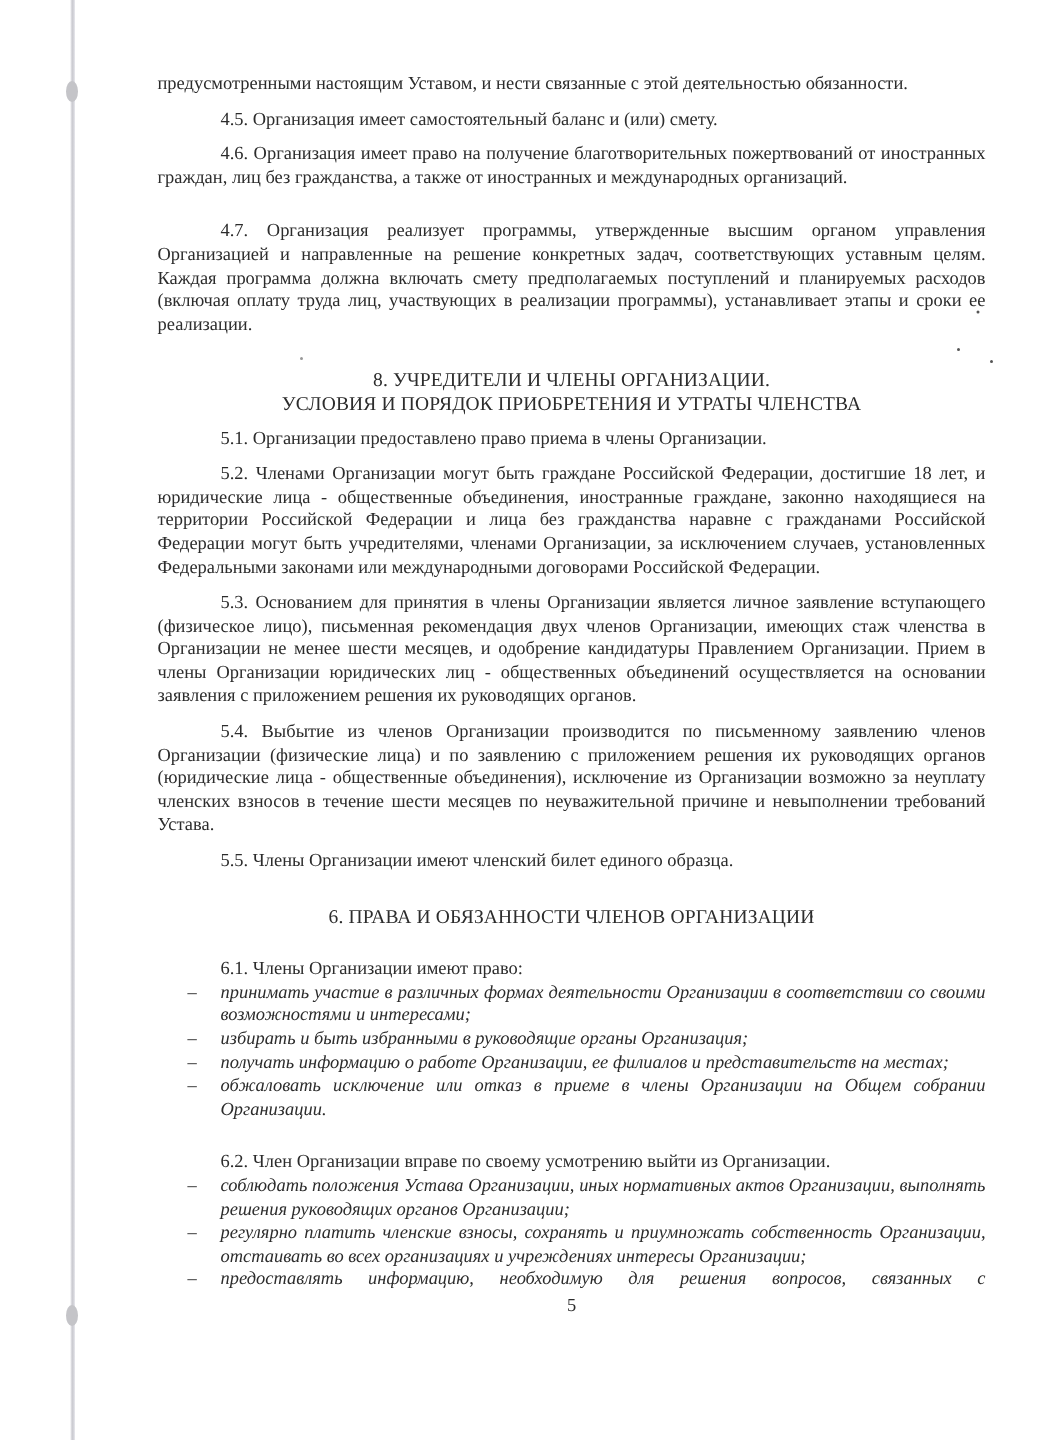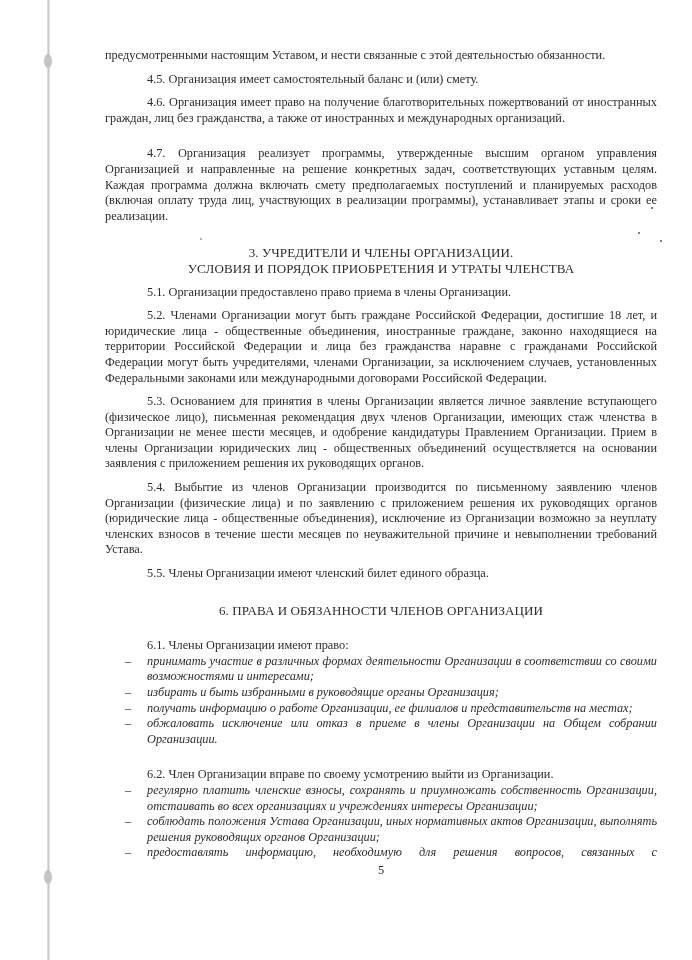--- a/index.html
+++ b/index.html
@@ -51,21 +51,21 @@
 <div class="speck" style="left:200px;top:238px;background:#999"></div>
 <div class="speck" style="left:540px;top:610px;background:#888"></div>
 
 <div class="page">
   <p>предусмотренными настоящим Уставом, и нести связанные с этой деятельностью обязанности.</p>
   <p class="ind gap">4.5. Организация имеет самостоятельный баланс и (или) смету.</p>
   <p class="ind gap">4.6. Организация имеет право на получение благотворительных пожертвований от иностранных граждан, лиц без гражданства, а также от иностранных и международных организаций.</p>
   <p class="ind gap-lg">4.7. Организация реализует программы, утвержденные высшим органом управления Организацией и направленные на решение конкретных задач, соответствующих уставным целям. Каждая программа должна включать смету предполагаемых поступлений и планируемых расходов (включая оплату труда лиц, участвующих в реализации программы), устанавливает этапы и сроки ее реализации.</p>
 
   <h2>
-    <span>3. УЧРЕДИТЕЛИ И ЧЛЕНЫ ОРГАНИЗАЦИИ.</span><br>
+    <span>8. УЧРЕДИТЕЛИ И ЧЛЕНЫ ОРГАНИЗАЦИИ.</span><br>
     <span>УСЛОВИЯ И ПОРЯДОК ПРИОБРЕТЕНИЯ И УТРАТЫ ЧЛЕНСТВА</span>
   </h2>
 
   <p class="ind gap">5.1. Организации предоставлено право приема в члены Организации.</p>
   <p class="ind gap">5.2. Членами Организации могут быть граждане Российской Федерации, достигшие 18 лет, и юридические лица - общественные объединения, иностранные граждане, законно находящиеся на территории Российской Федерации и лица без гражданства наравне с гражданами Российской Федерации могут быть учредителями, членами Организации, за исключением случаев, установленных Федеральными законами или международными договорами Российской Федерации.</p>
   <p class="ind gap">5.3. Основанием для принятия в члены Организации является личное заявление вступающего (физическое лицо), письменная рекомендация двух членов Организации, имеющих стаж членства в Организации не менее шести месяцев, и одобрение кандидатуры Правлением Организации. Прием в члены Организации юридических лиц - общественных объединений осуществляется на основании заявления с приложением решения их руководящих органов.</p>
   <p class="ind gap">5.4. Выбытие из членов Организации производится по письменному заявлению членов Организации (физические лица) и по заявлению с приложением решения их руководящих органов (юридические лица - общественные объединения), исключение из Организации возможно за неуплату членских взносов в течение шести месяцев по неуважительной причине и невыполнении требований Устава.</p>
   <p class="ind gap">5.5. Члены Организации имеют членский билет единого образца.</p>
 
   <h2 style="">6. ПРАВА И ОБЯЗАННОСТИ ЧЛЕНОВ ОРГАНИЗАЦИИ</h2>
@@ -73,19 +73,19 @@
   <p class="ind gap-lg">6.1. Члены Организации имеют право:</p>
   <ul class="dash gap-lg">
     <li>принимать участие в различных формах деятельности Организации в соответствии со своими возможностями и интересами;</li>
     <li>избирать и быть избранными в руководящие органы Организация;</li>
     <li>получать информацию о работе Организации, ее филиалов и представительств на местах;</li>
     <li>обжаловать исключение или отказ в приеме в члены Организации на Общем собрании Организации.</li>
   </ul>
 
   <p class="ind gap-lg">6.2. Член Организации вправе по своему усмотрению выйти из Организации.</p>
   <ul class="dash gap-lg">
+    <li>соблюдать положения Устава Организации, иных нормативных актов Организации, выполнять решения руководящих органов Организации;</li>
     <li>регулярно платить членские взносы, сохранять и приумножать собственность Организации, отстаивать во всех организациях и учреждениях интересы Организации;</li>
-    <li>соблюдать положения Устава Организации, иных нормативных актов Организации, выполнять решения руководящих органов Организации;</li>
     <li style="text-align-last:justify">предоставлять информацию, необходимую для решения вопросов, связанных с</li>
   </ul>
 
   <div class="pagenum">5</div>
 </div>
 
 </body></html>

